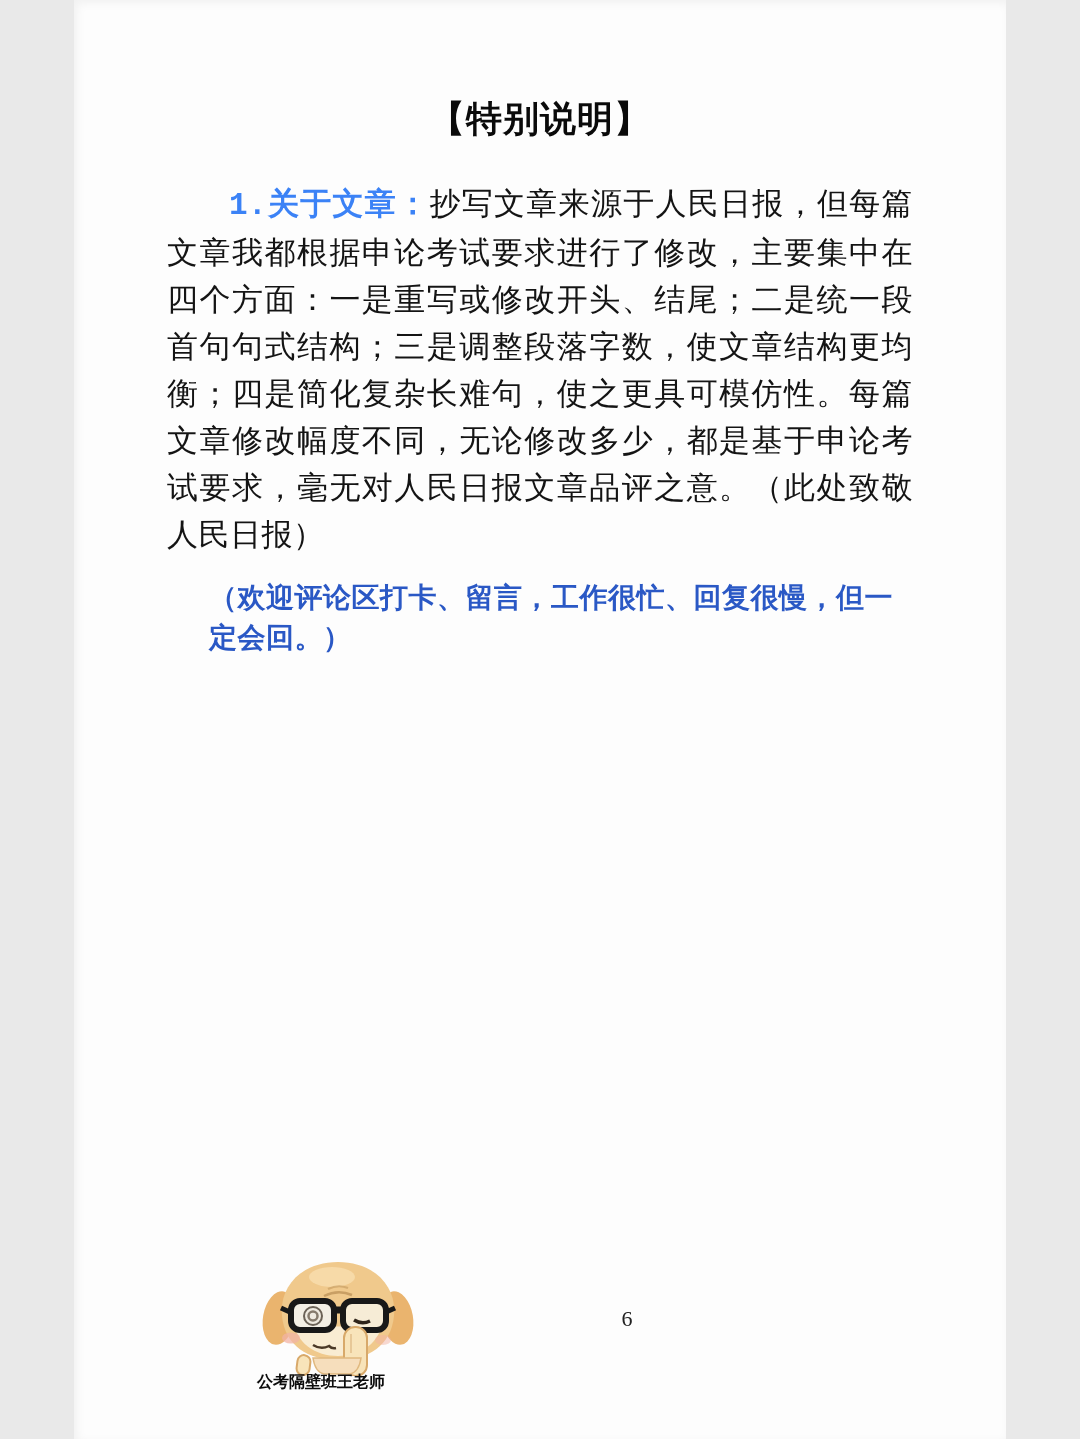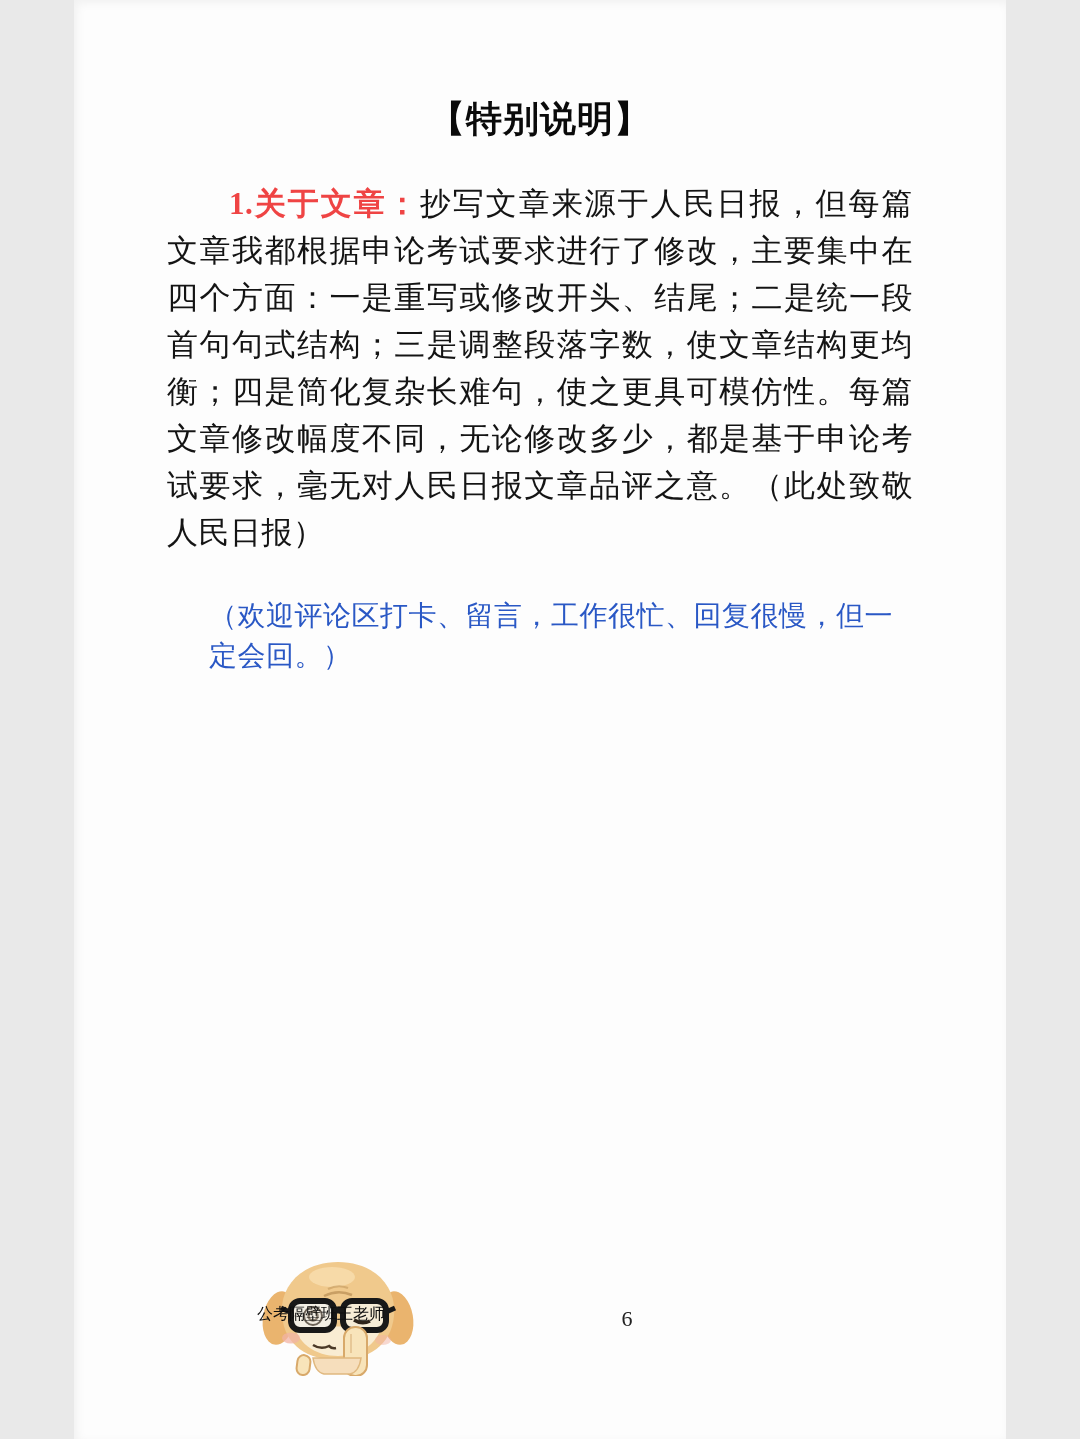--- a/index.html
+++ b/index.html
@@ -25,43 +25,43 @@
   }
   .para{
     font-size:31px;
     line-height:47px;
     text-align:justify;
     text-indent:2em;
     letter-spacing:0.5px;
     margin:0 0 6px 0;
   }
   .para .lead{
-    font-family:Liberation Serif, serif;
+    font-family:Liberation Mono, monospace;
     font-weight:bold;
-    color:#ef4444;
+    color:#3b82f6;
   }
   .note-line{
     font-size:28px;
     line-height:40px;
-    margin-top:40px;
+    margin-top:20px;
     padding-left:42px;
-    font-weight:400;
+    font-weight:700;
     letter-spacing:0.5px;
   }
   .mascot{
     position:absolute;
     left:183px;top:1256px;
     width:162px;height:120px;
   }
   .mascot-label{
     position:absolute;
-    left:183px;top:1304px;
+    left:183px;top:1372px;
     width:200px;
     font-family:"Liberation Sans","DejaVu Sans",sans-serif;
-    font-weight:normal;
+    font-weight:bold;
     font-size:16px;
     letter-spacing:0px;
     color:#0d0d0d;
   }
   .page-number{
     position:absolute;
     left:0;top:1306px;
     width:1080px;
     text-align:center;
     transform:translateX(13px);

